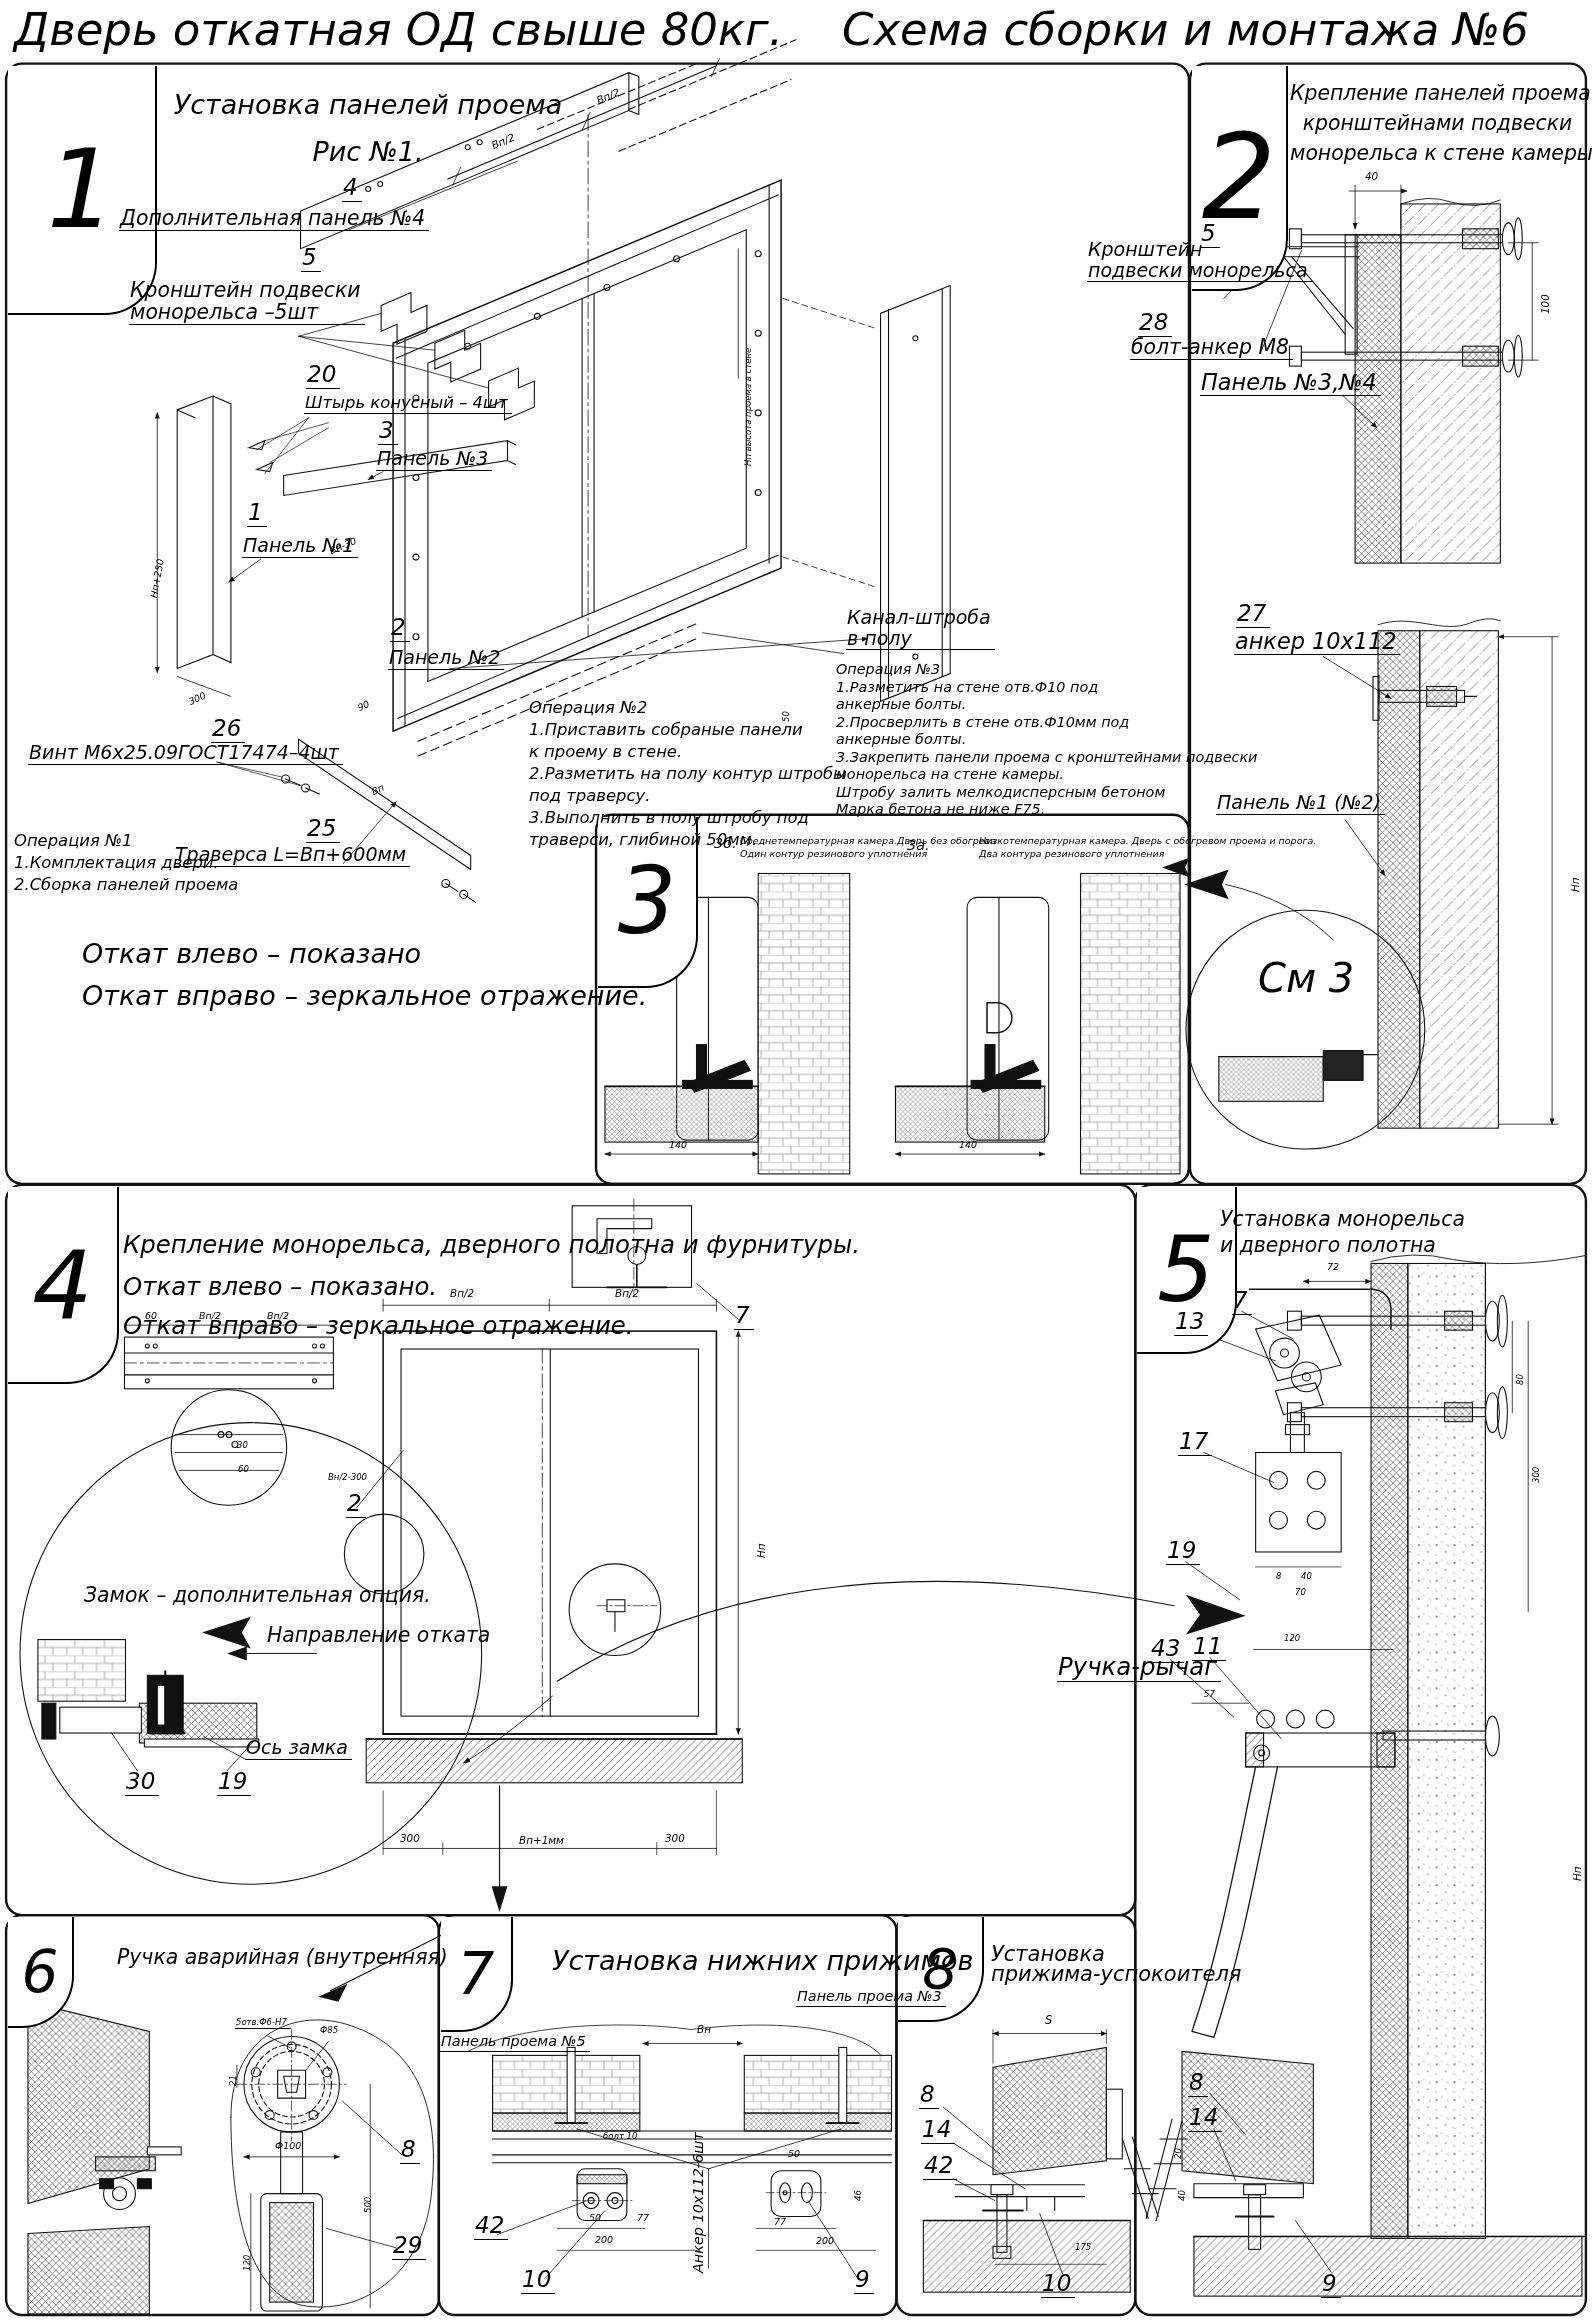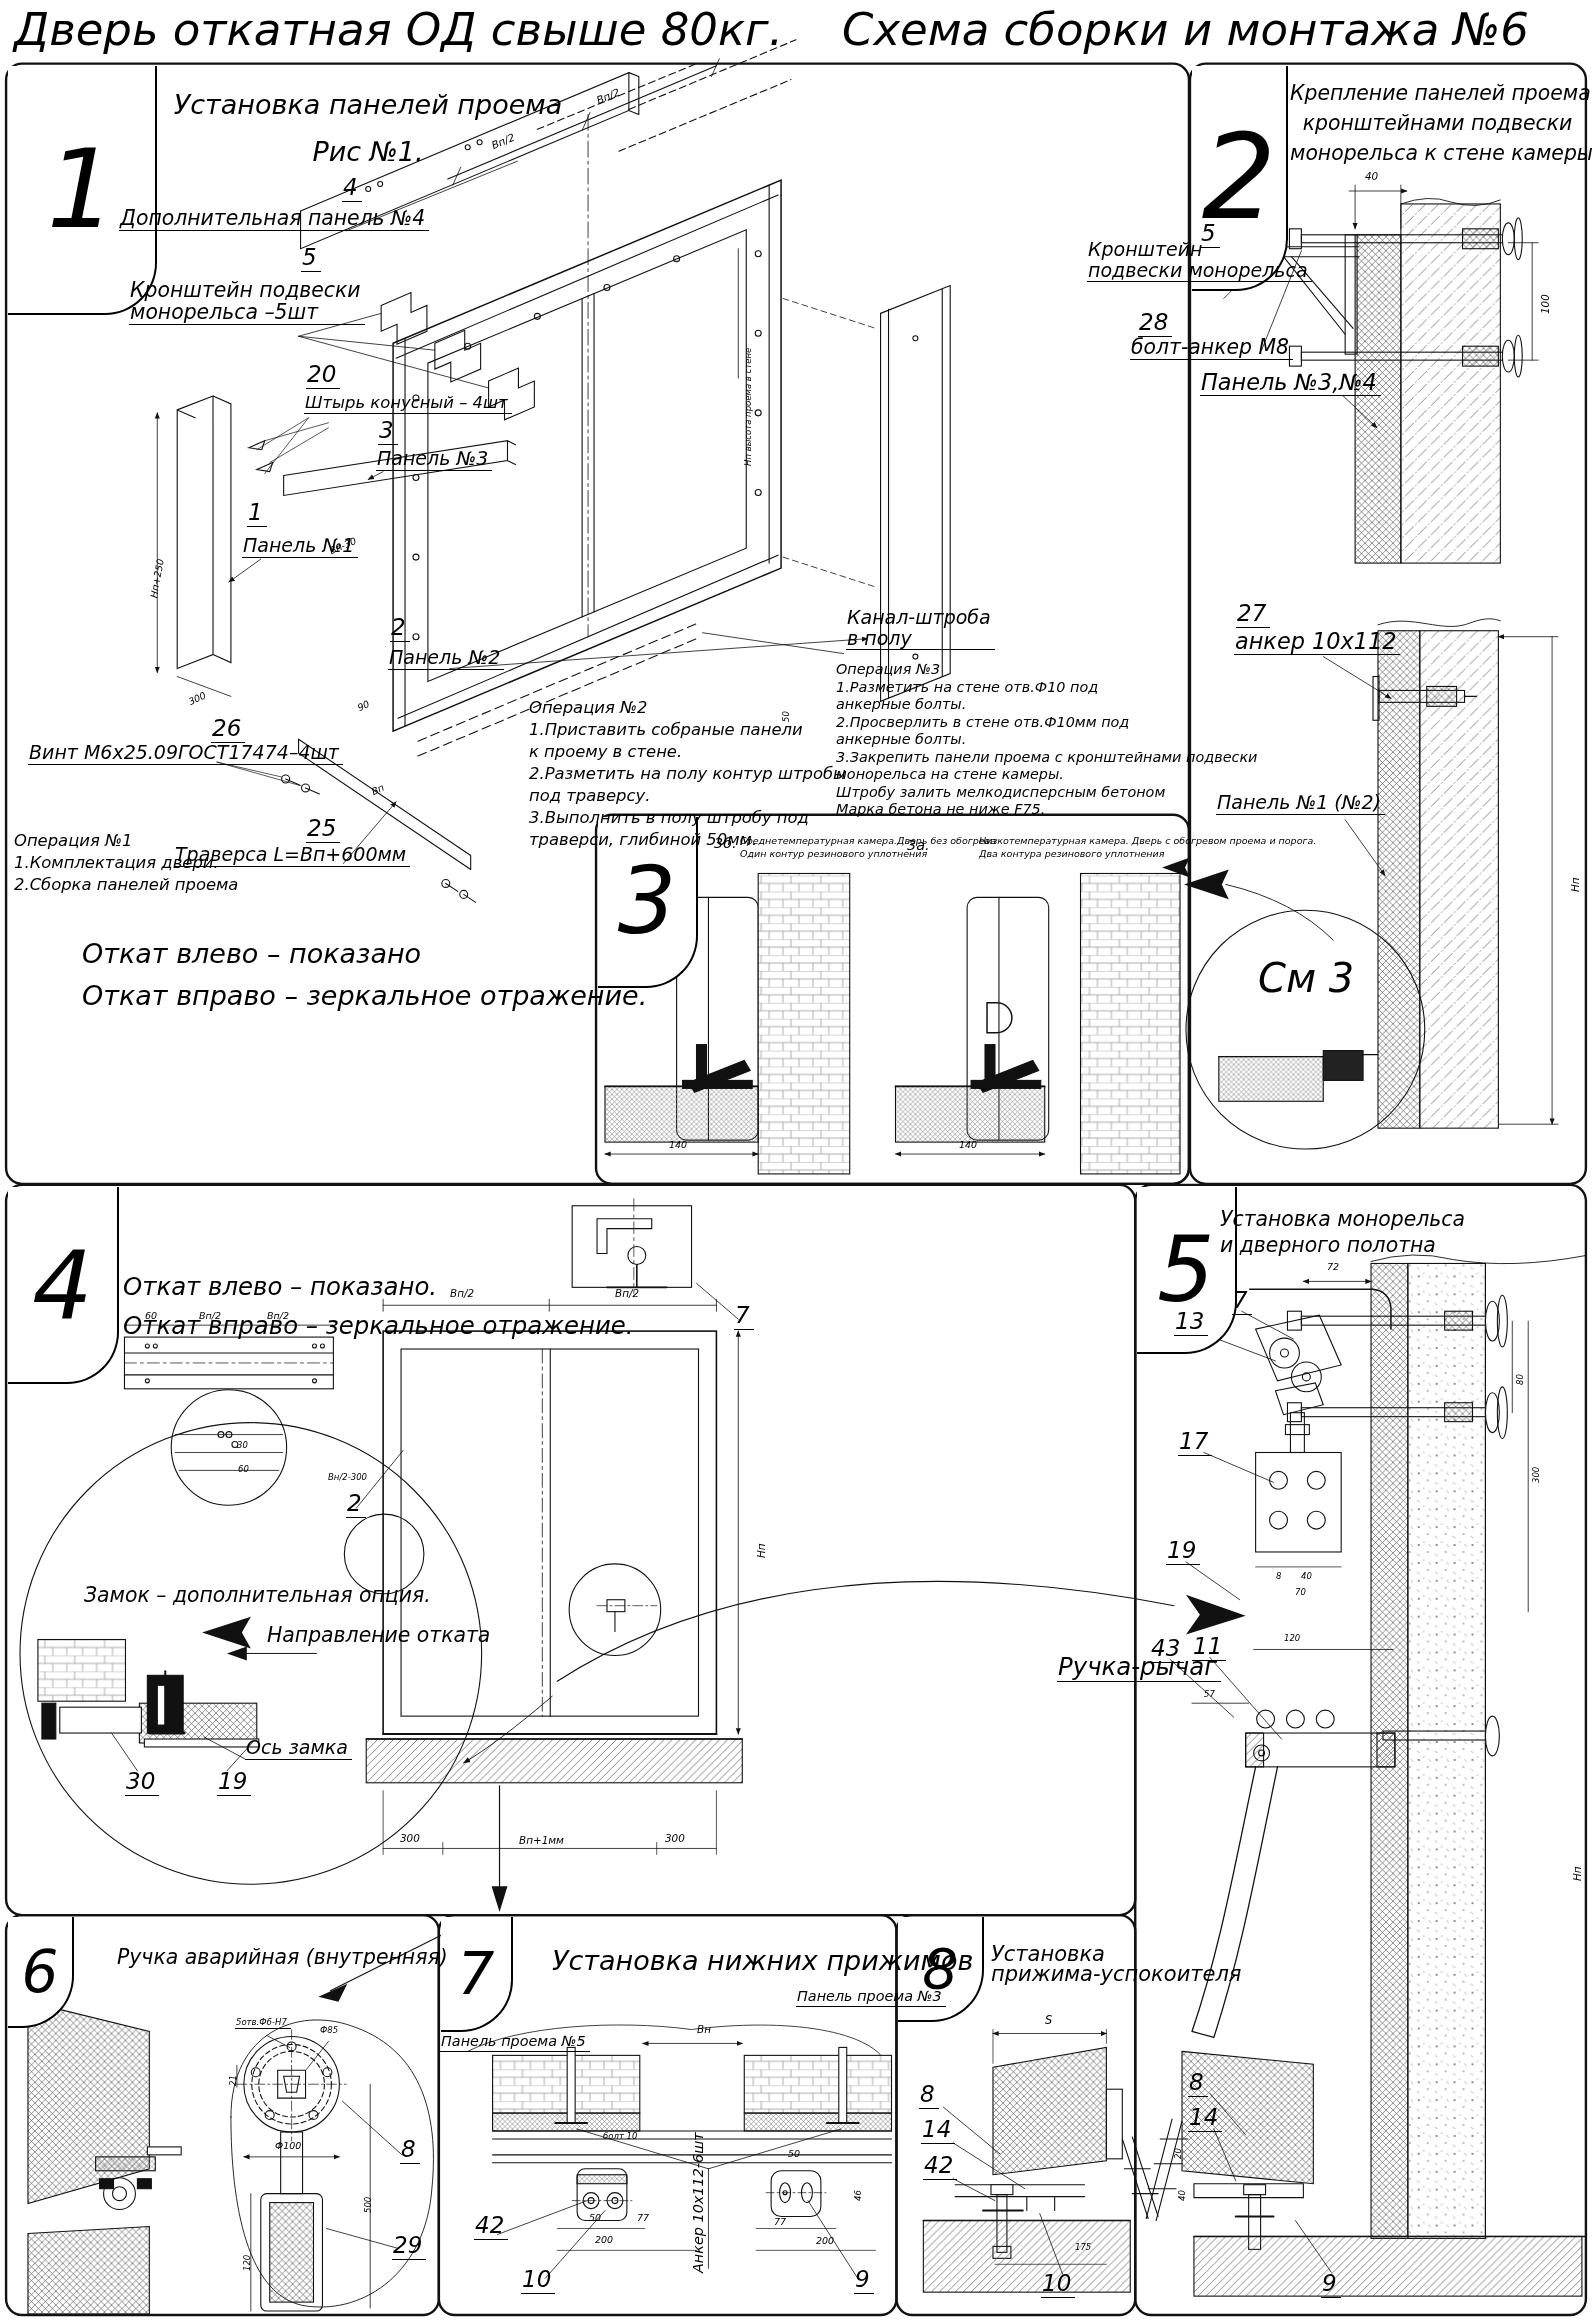--- a/index.html
+++ b/index.html
@@ -568,20 +568,21 @@
       <div>Один контур резинового уплотнения</div>
     </div>
 <div class="lbl f15" style="left:907px;top:838px;">3а.</div>
 <div class="lbl" style="left:979px;top:834px;font-size:9.5px;line-height:13px;">
       <div>Низкотемпературная камера. Дверь с обогревом проема и порога.</div>
       <div>Два контура резинового уплотнения</div>
     </div>
 <div class="lbl f9" style="left:669px;top:1140px;">140</div>
 <div class="lbl f9" style="left:959px;top:1140px;">140</div>
 
+<div class="lbl f25" style="left:123px;top:1232px;">Крепление монорельса, дверного полотна и фурнитуры.</div>
 <div class="lbl f25" style="left:123px;top:1274px;">Откат влево – показано.</div>
 <div class="lbl f25" style="left:123px;top:1313px;">Откат вправо – зеркальное отражение.</div>
 <div class="lbl n u" style="left:734px;top:1303px;">7</div>
 <div class="lbl f9" style="left:145px;top:1311px;">60</div>
 <div class="lbl f9" style="left:199px;top:1311px;">Вп/2</div>
 <div class="lbl f9" style="left:267px;top:1311px;">Вп/2</div>
 <div class="lbl f8" style="left:237px;top:1441px;">30</div>
 <div class="lbl f8" style="left:238px;top:1465px;">60</div>
 <div class="lbl f8" style="left:300px;top:1473px;padding-left:28px;">Вн/2-300</div>
 <div class="lbl n u" style="left:346px;top:1491px;">2</div>

